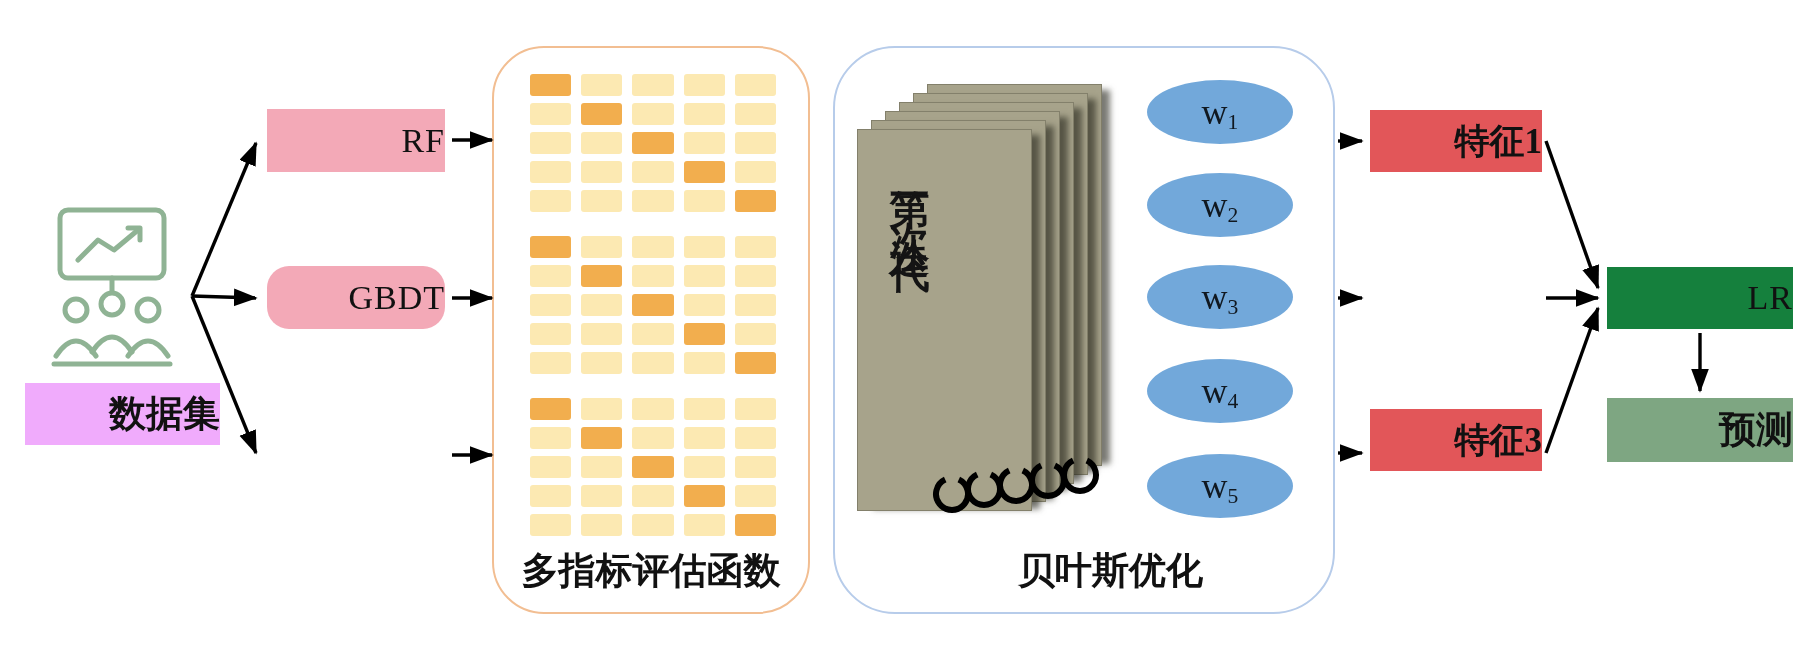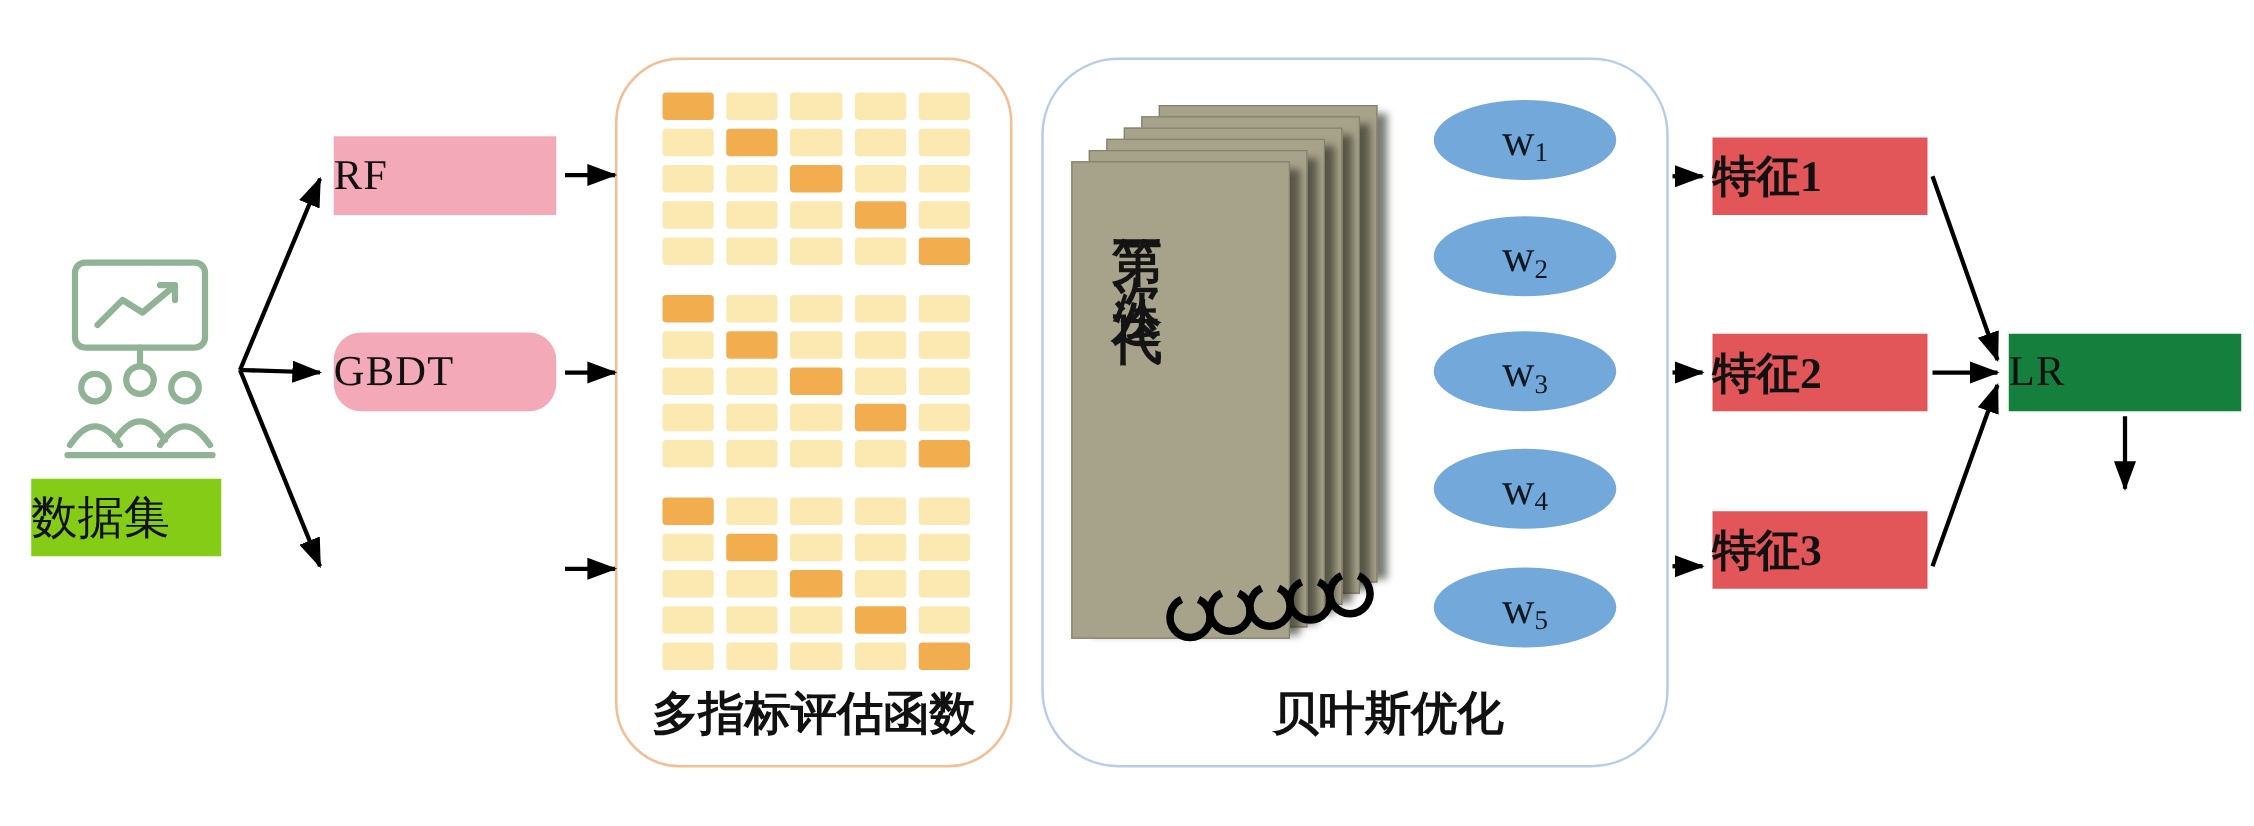--- a/index.html
+++ b/index.html
@@ -2,27 +2,27 @@
 <html><head>
 <meta charset="utf-8">
 <style>
   html,body{margin:0;padding:0;background:#ffffff;}
   .canvas{
     position:relative;width:1803px;height:661px;background:#ffffff;
     font-family:"Liberation Serif","DejaVu Serif",serif;color:#111;
     overflow:hidden;
   }
   .box{
-    position:absolute;display:flex;align-items:center;justify-content:flex-start;
+    position:absolute;display:flex;align-items:center;justify-content:flex-end;
     box-sizing:border-box;white-space:nowrap;
   }
   
   .dataset-icon{left:46px;top:206px;width:132px;height:164px;}
-  .dataset-box{left:25px;top:383px;width:152px;height:62px;background:#84cc16;
-    font-size:37px;font-weight:400;}
+  .dataset-box{left:25px;top:383px;width:195px;height:62px;background:#f0abfc;
+    font-size:37px;font-weight:700;}
   
   .model{width:178px;height:63px;background:#F3A9B7;font-size:34px;letter-spacing:1px;}
   .model-rf{left:267px;top:109px;}
   .model-gbdt{left:267px;top:266px;border-radius:22px;}
   .model-svm{left:267px;top:424px;}
   
   .eval-container{
     position:absolute;left:492px;top:46px;width:318px;height:568px;
     border:2px solid #F2BE92;border-radius:52px;box-sizing:border-box;background:#fff;
   }
@@ -225,29 +225,29 @@
       <span class="sub">4</span>
   </div>
   <div class="weight w-4">
     <span>w</span>
       <span class="sub">5</span>
   </div>
 
   <div class="box feature feat-0">
     <span>特征1</span>
   </div>
-  <div class="box feature feat-1">
-    <span>特征2</span>
-  </div>
   <div class="box feature feat-2">
     <span>特征3</span>
   </div>
 
   <div class="box lr-box">
     <span>LR</span>
+  </div>
+  <div class="box pred-box">
+    <span>预测</span>
   </div>
 
   <svg class="overlay" width="1803" height="661" viewBox="0 0 1803 661">
     <defs>
       <marker id="arrow" markerWidth="8" markerHeight="7" refX="6.5" refY="2.6" orient="auto" markerUnits="strokeWidth">
         <path d="M0,0 L7,2.6 L0,5.2 z" fill="#000"></path>
       </marker>
     </defs>
     <g stroke="#000" stroke-width="3.4" fill="none">
 

